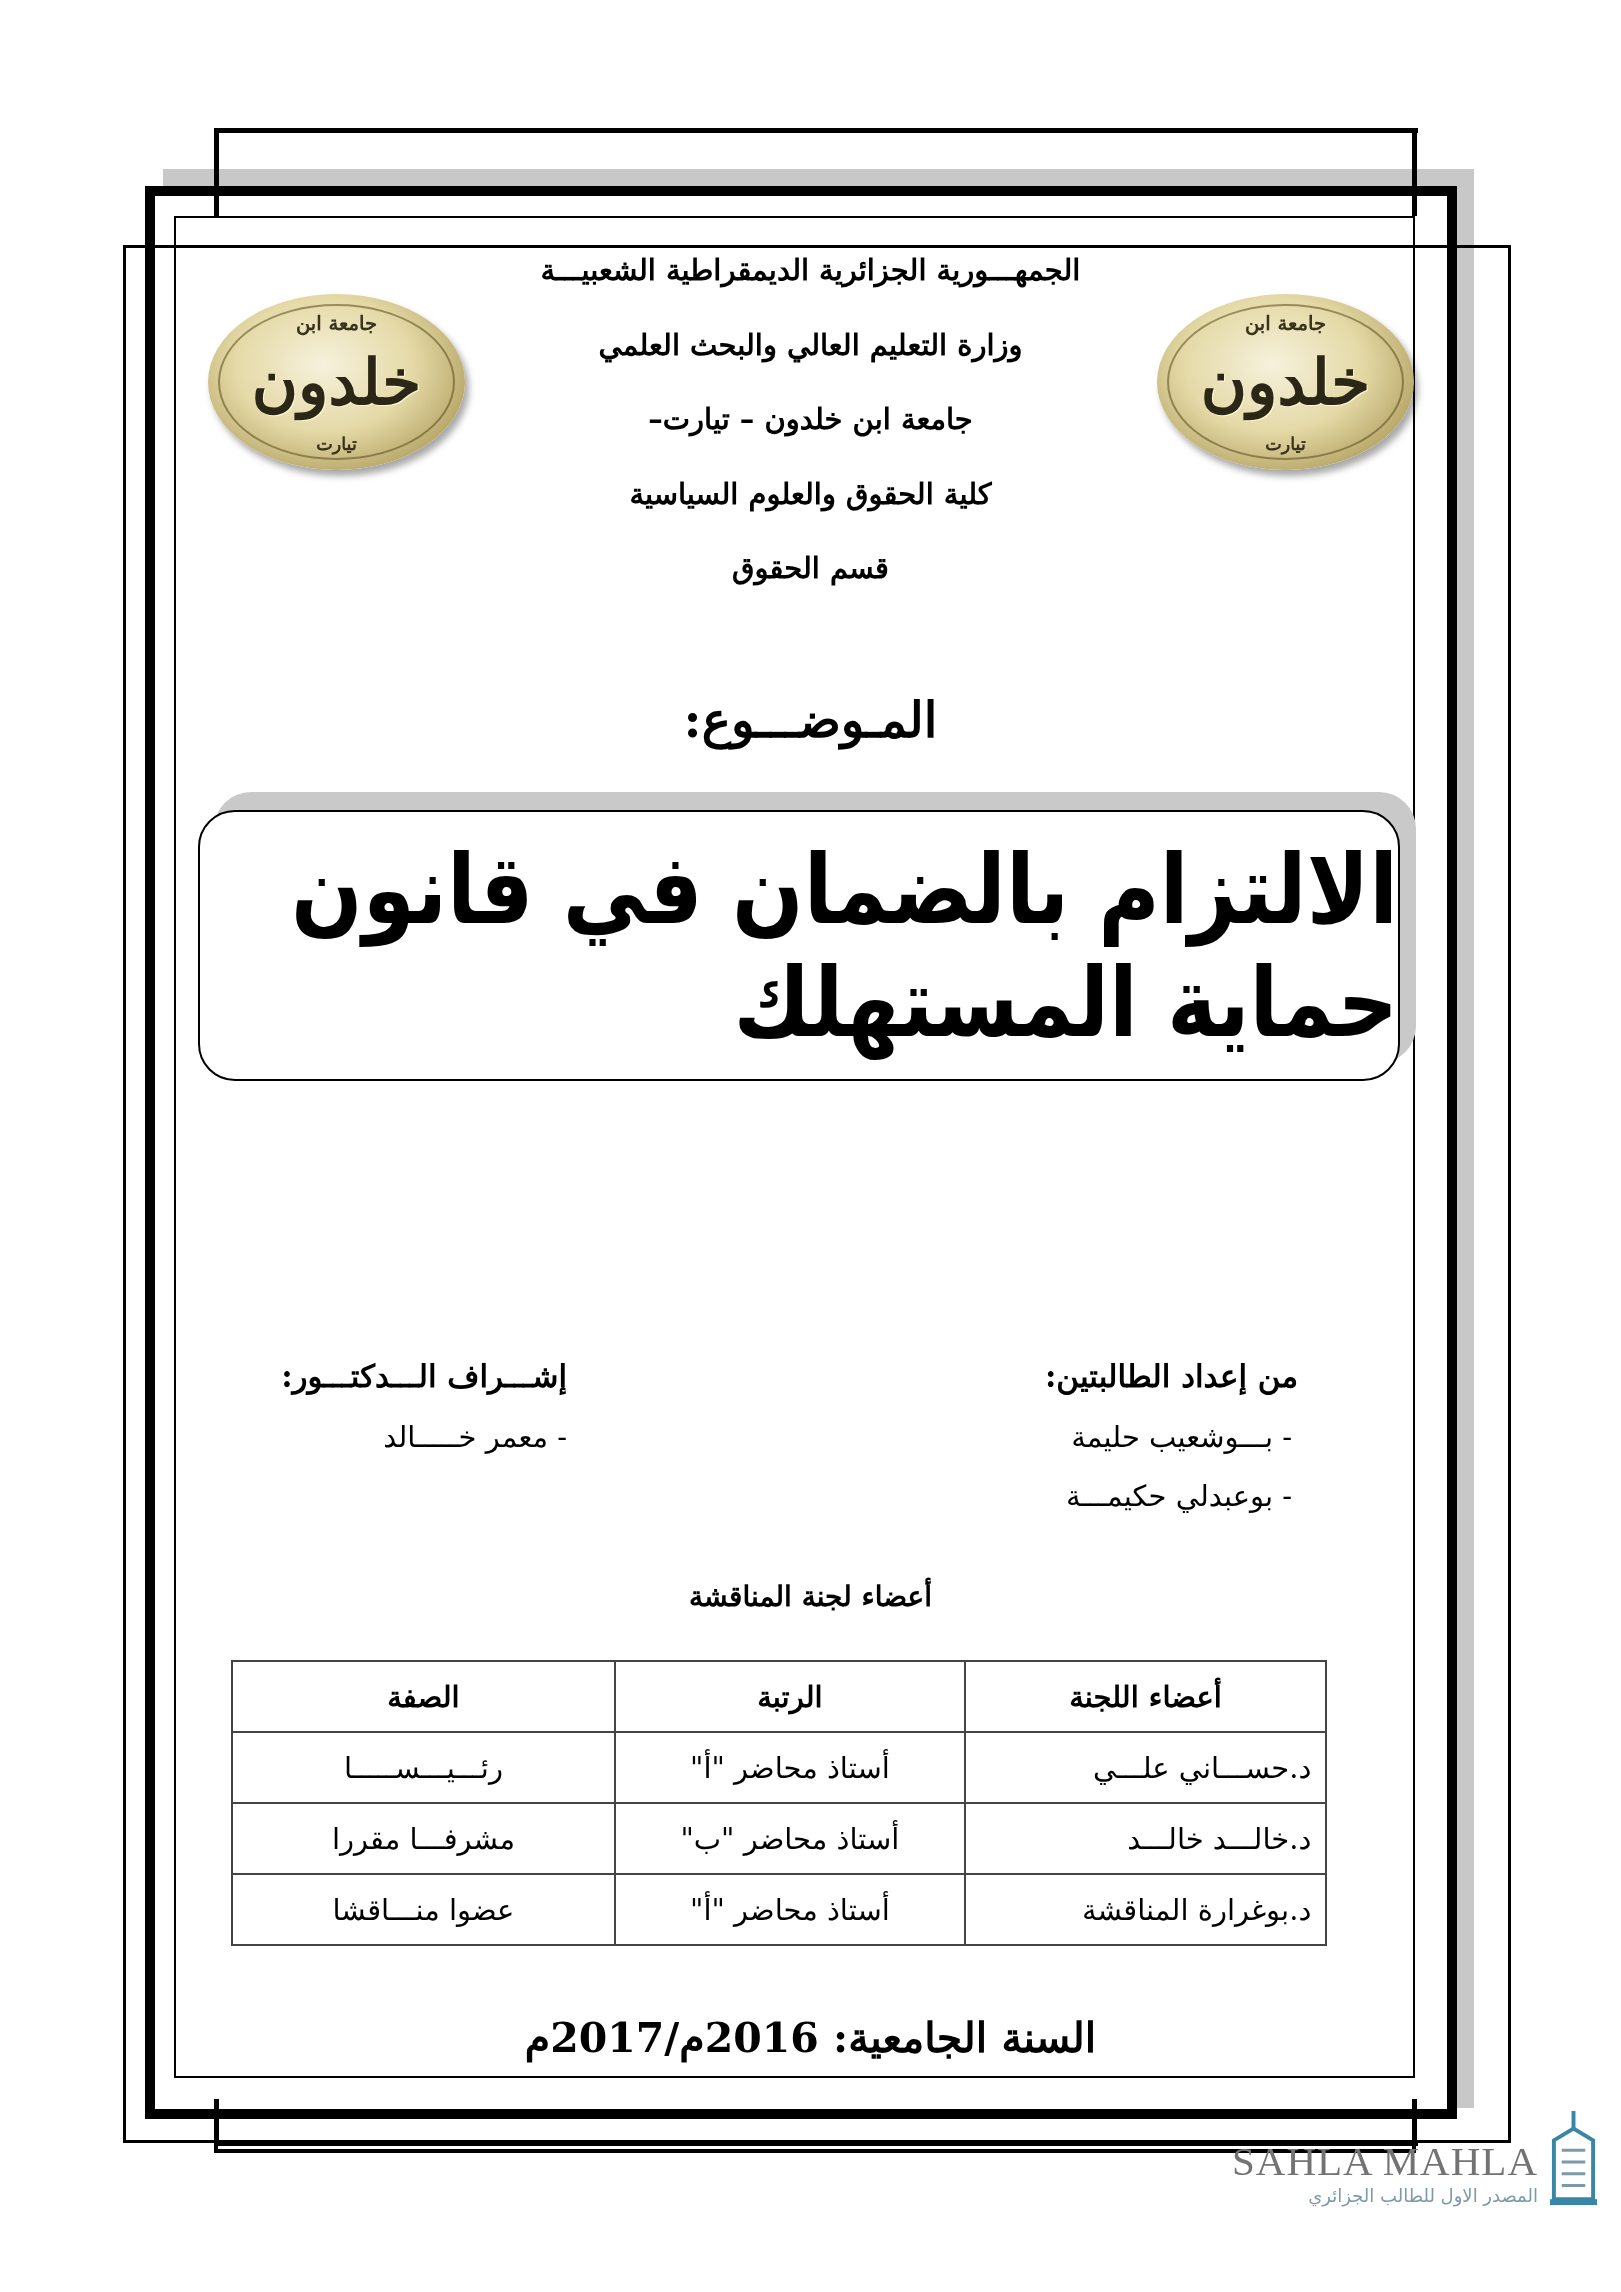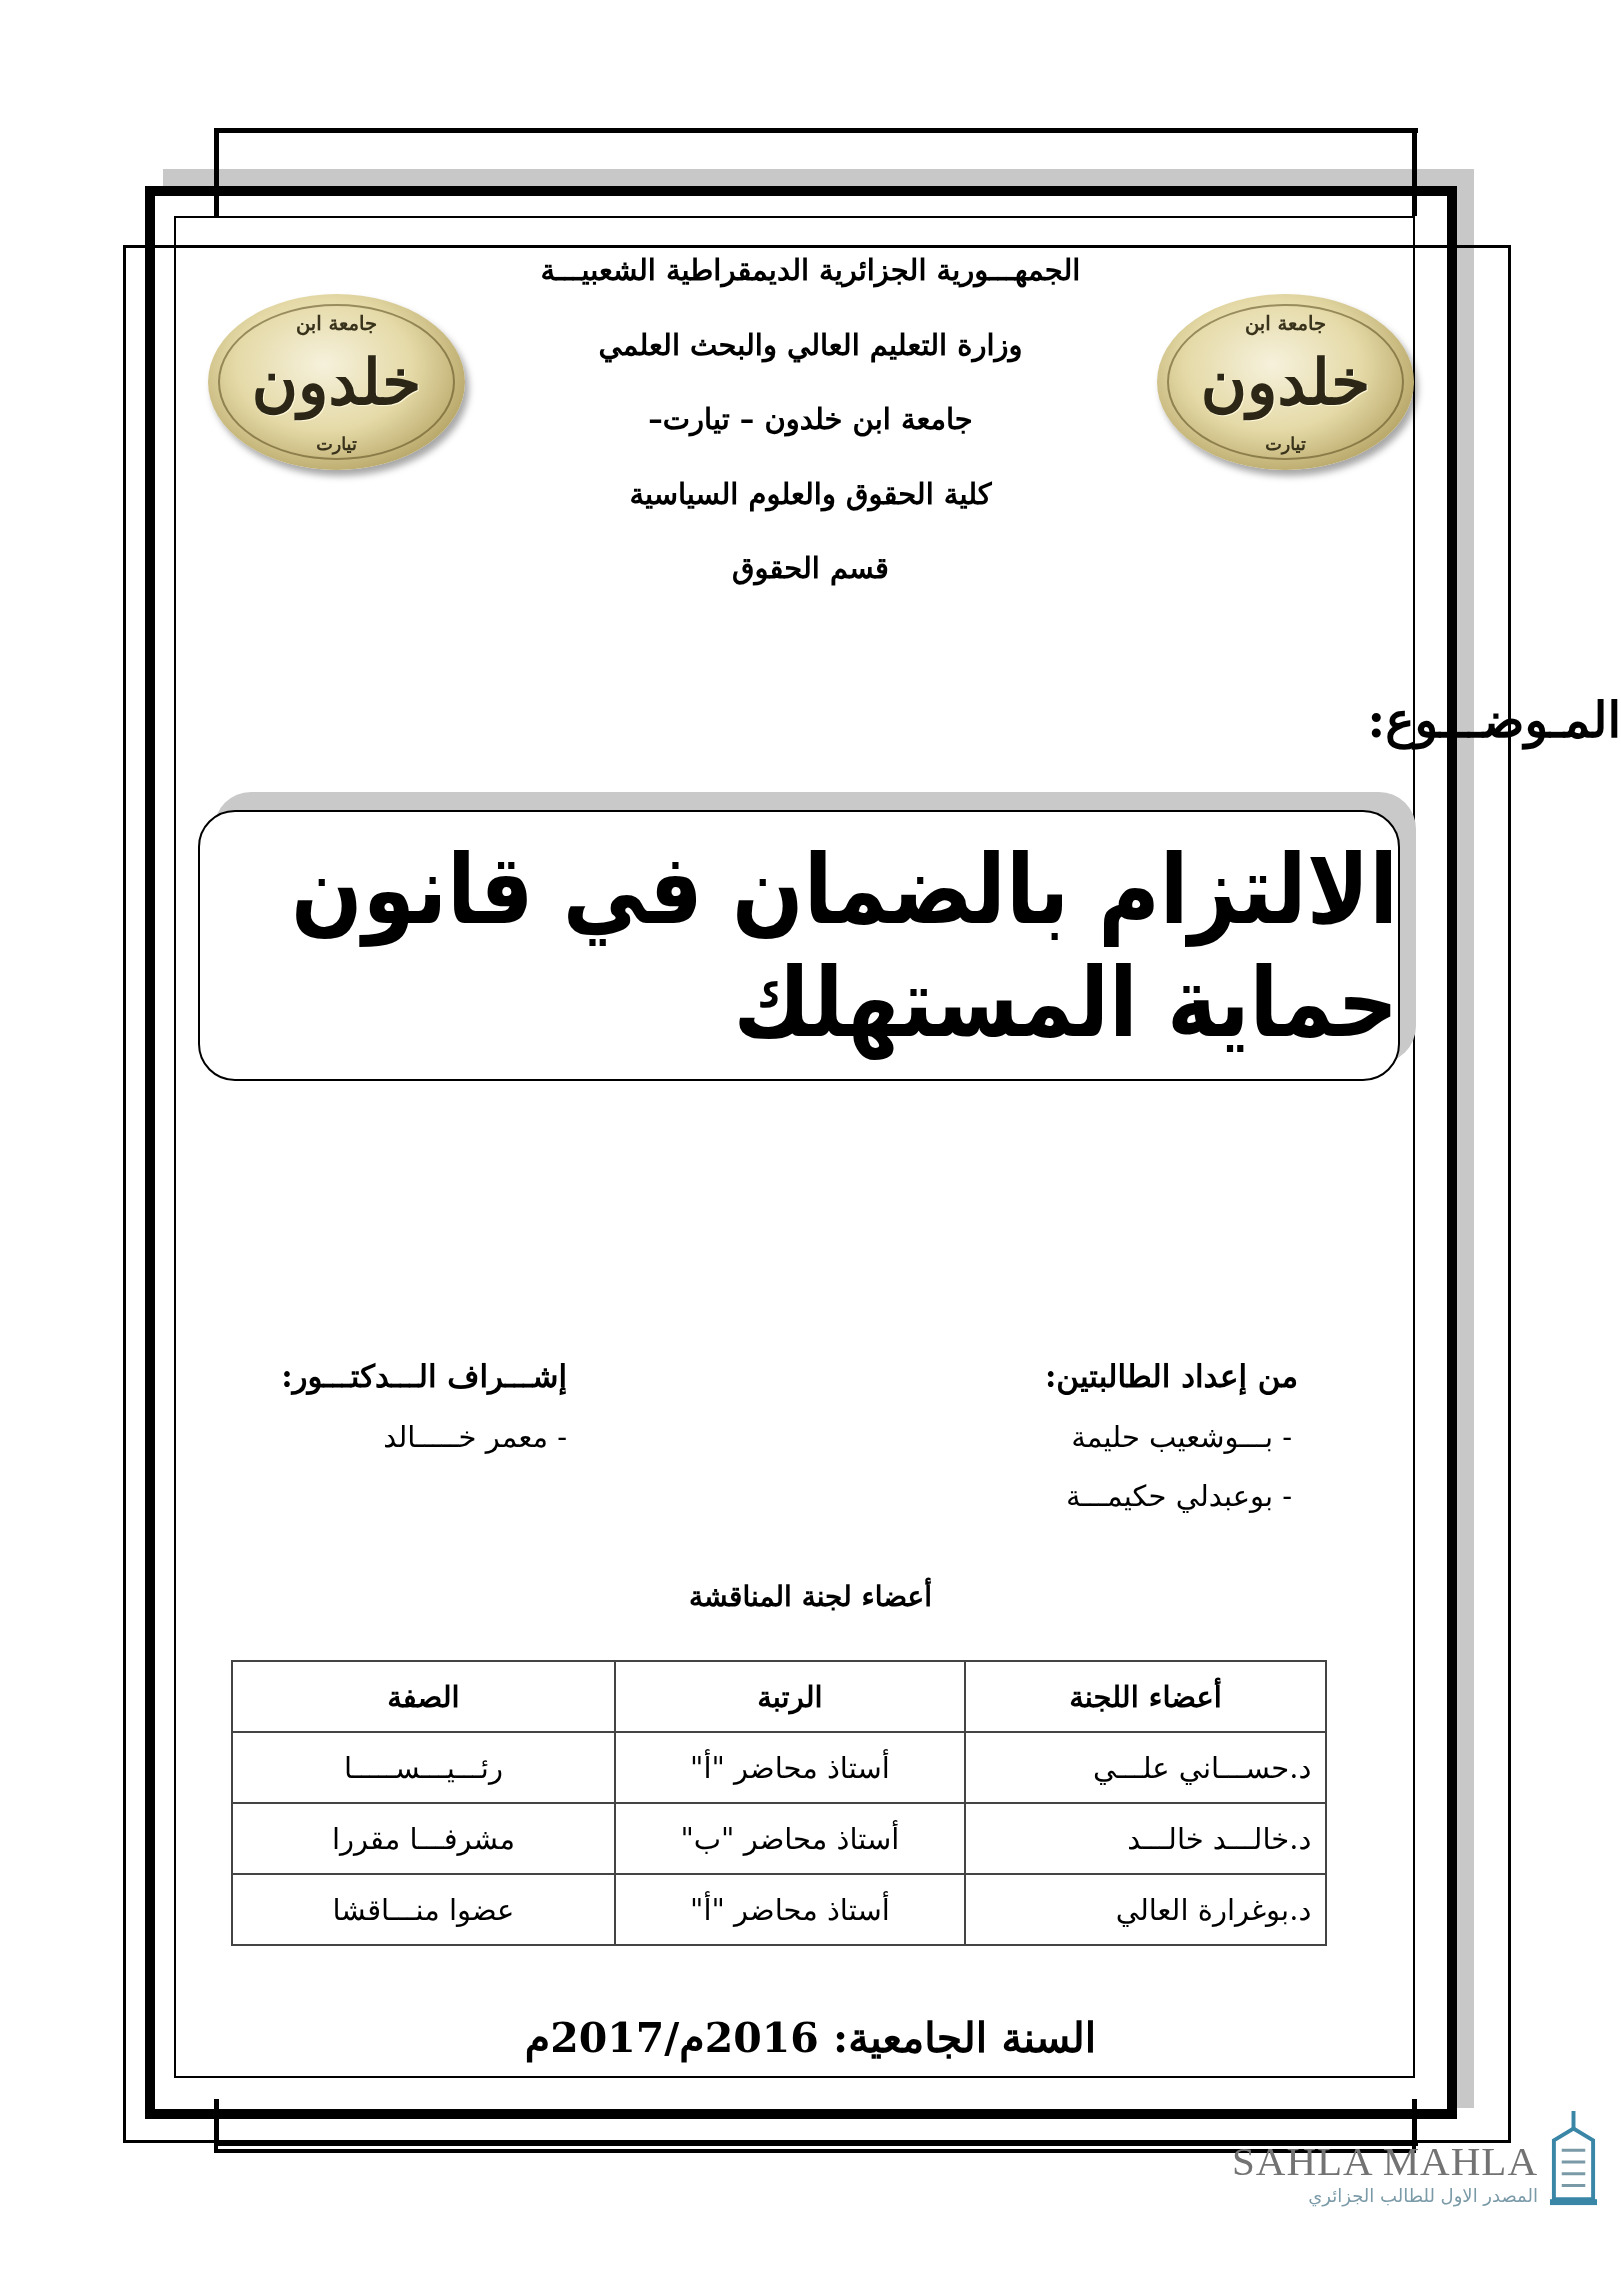--- a/index.html
+++ b/index.html
@@ -26,21 +26,21 @@
   .logo-ring {
     position:absolute; inset:9.8px; border-radius:50%; border:2.9px solid rgba(90,75,30,0.55);
   }
   .logo-text {
     position:relative; font-size:63px; font-weight:bold; color:#2b2615; direction:rtl;
     text-shadow: 1px 1px 0 #fff8d8;
   }
   .logo-sub { position:absolute; top:17.6px; width:100%; text-align:center; font-size:19.6px; color:#3a331c; direction:rtl; font-weight:bold;}
   .logo-bot { position:absolute; bottom:15.7px; width:100%; text-align:center; font-size:17.6px; color:#3a331c; direction:rtl; font-weight:bold;}
 
-  .subject-label { position:absolute; left:0; width:1621px; top:691px; font-size:49px; font-weight:bold; direction:rtl; }
+  .subject-label { position:absolute; left:0; width:1621px; text-align:center; top:691px; font-size:49px; font-weight:bold; direction:rtl; }
 
   .title-shadow { position:absolute; left:214px; top:792px; width:1202px; height:271px; background:#c9c9c9; border-radius:37px; }
   .title-box { position:absolute; left:198px; top:810px; width:1202px; height:271px; background:#fff; border:2px solid #000; border-radius:37px; box-sizing:border-box; display:flex; align-items:center; justify-content:center; }
   .title-text { font-family:"DejaVu Sans", "Liberation Sans", sans-serif; font-weight:900; font-size:84px; direction:rtl; letter-spacing:0; transform:scaleY(1.15); }
 
   .col { position:absolute; direction:rtl; font-size:29px; }
   .col .head { font-weight:bold; font-size:31px; }
   .col .item { margin-top:25.5px; }
 
   .committee { position:absolute; left:0; width:1621px; top:1580px; text-align:center; font-size:28px; font-weight:bold; direction:rtl; }
@@ -128,21 +128,21 @@
       <td class="name">د.حســـاني علـــي</td>
       <td class="rank">أستاذ محاضر "أ"</td>
       <td class="role">رئـــيـــســـــا</td>
     </tr>
     <tr>
       <td class="name">د.خالـــد خالـــد</td>
       <td class="rank">أستاذ محاضر "ب"</td>
       <td class="role">مشرفـــا مقررا</td>
     </tr>
     <tr>
-      <td class="name">د.بوغرارة العالي</td>
+      <td class="name">د.بوغرارة المناقشة</td>
       <td class="rank">أستاذ محاضر "أ"</td>
       <td class="role">عضوا منـــاقشا</td>
     </tr>
   </tbody>
 </table>
 
 <div class="year">السنة الجامعية: 2016م/2017م</div>
 
 <div class="watermark">
   <div class="wm-text">SAHLA MAHLA</div>

